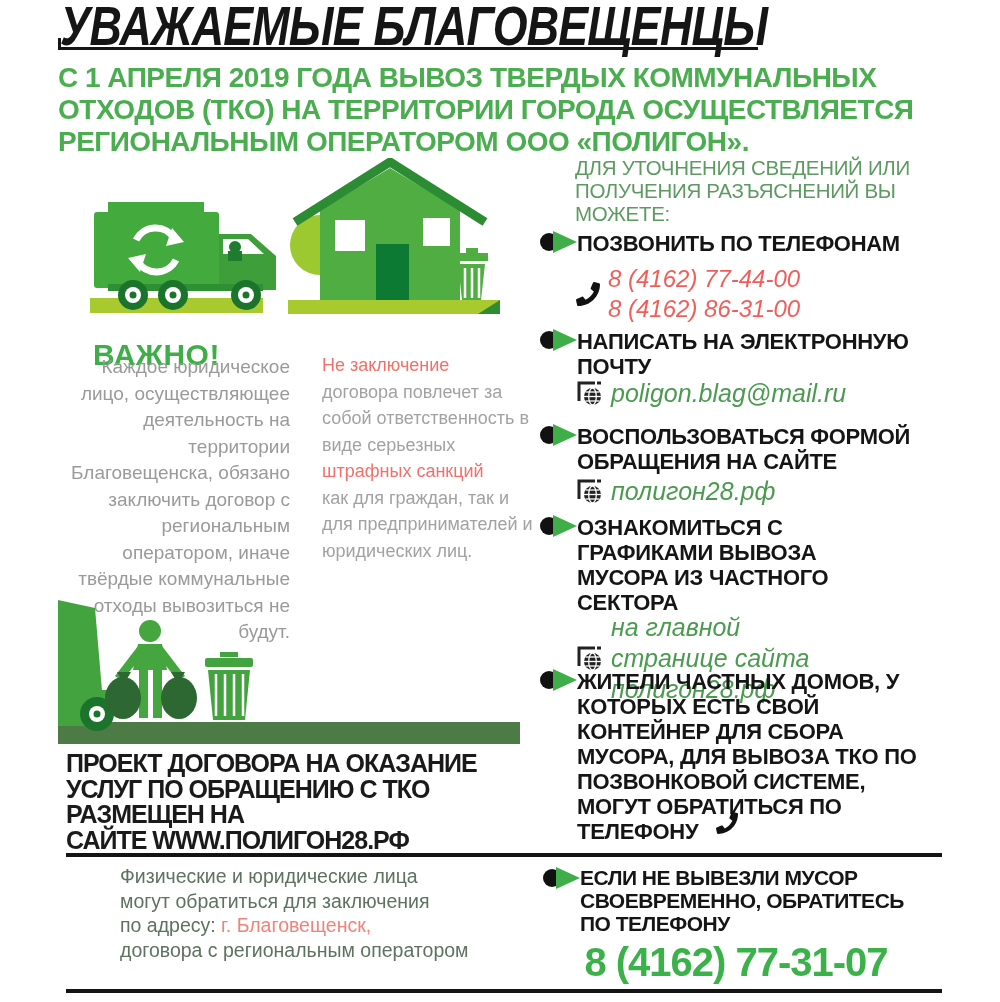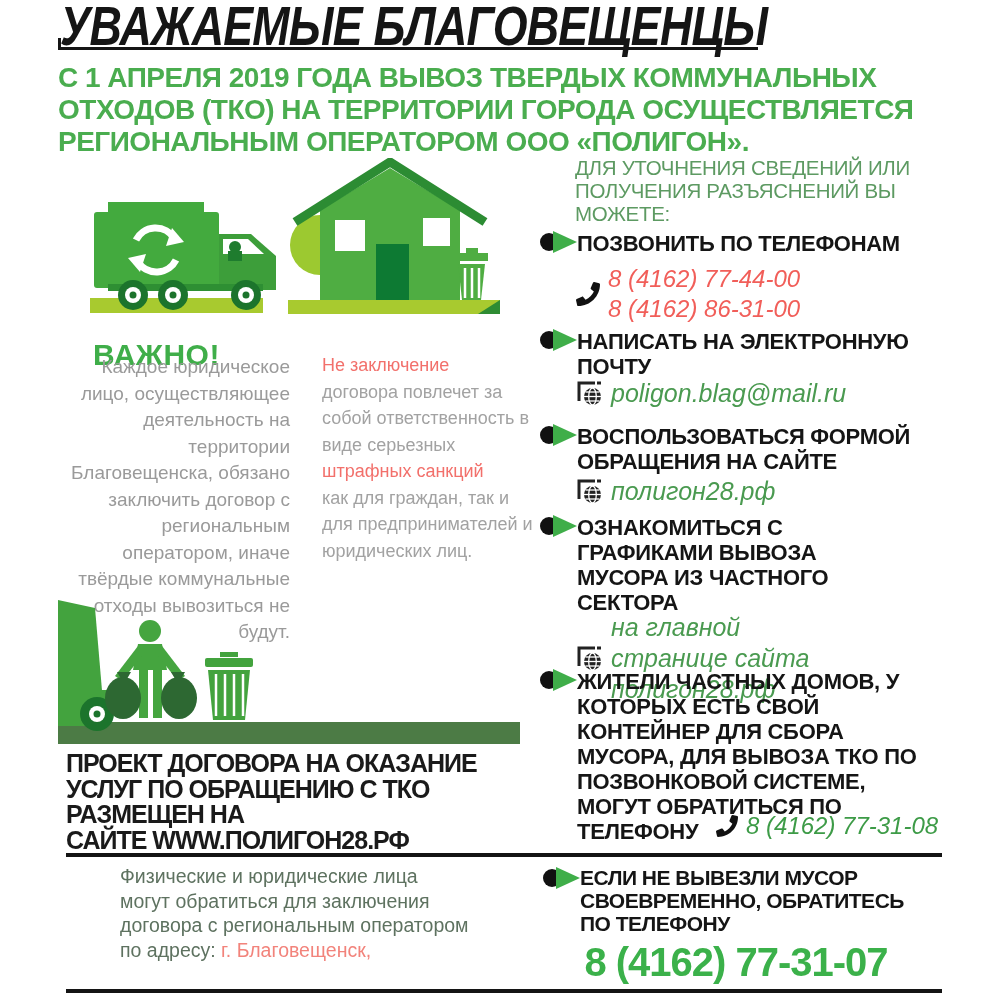--- a/index.html
+++ b/index.html
@@ -232,33 +232,32 @@
 
 <div class="abs bullet" style="left:540px;top:669px">
   <span class="dot"></span>
   <span class="tri"></span>
 </div>
 <div class="abs item-label" style="left:577px;top:669px;width:350px">ЖИТЕЛИ ЧАСТНЫХ ДОМОВ, У КОТОРЫХ ЕСТЬ СВОЙ КОНТЕЙНЕР ДЛЯ СБОРА МУСОРА, ДЛЯ ВЫВОЗА ТКО ПО ПОЗВОНКОВОЙ СИСТЕМЕ, МОГУТ ОБРАТИТЬСЯ ПО ТЕЛЕФОНУ</div>
 <div class="abs contact-row" style="left:716px;top:812px">
   <svg width="22" height="22" viewBox="0 0 512 512">
     <path fill="#111111" d="M493.4 24.6l-104-24c-11.3-2.6-22.9 3.3-27.5 13.9l-48 112c-4.2 9.8-1.4 21.3 6.9 28l60.6 49.6c-36 76.7-98.9 140.5-177.2 177.2l-49.6-60.6c-6.8-8.3-18.2-11.1-28-6.9l-112 48C3.9 366.5-2 378.1.6 389.4l24 104C27.1 504.2 36.7 512 48 512c256.1 0 464-207.5 464-464 0-11.2-7.7-20.9-18.6-23.4z"></path>
   </svg>
-  <div class="phone-green">8 (4162) 77-31-08</div>
 </div>
 
 <div class="abs sep" style="top:853px"></div>
 <div class="abs sep" style="top:989px"></div>
 
 <div class="abs footer-left">
   <div>Физические и юридические лица</div>
   <div>могут обратиться для заключения</div>
-  <div>договора с региональным оператором</div>
   <div>
     <span>по адресу: </span><span class="addr-salmon">г. Благовещенск,</span>
   </div>
+  <div>договора с региональным оператором</div>
 </div>
 
 <div class="abs bullet" style="left:543px;top:867px">
   <span class="dot"></span>
   <span class="tri"></span>
 </div>
 <div class="abs footer-right-label">ЕСЛИ НЕ ВЫВЕЗЛИ МУСОР СВОЕВРЕМЕННО, ОБРАТИТЕСЬ ПО ТЕЛЕФОНУ</div>
 <div class="abs big-phone">8 (4162) 77-31-07</div>
 
 </body></html>

